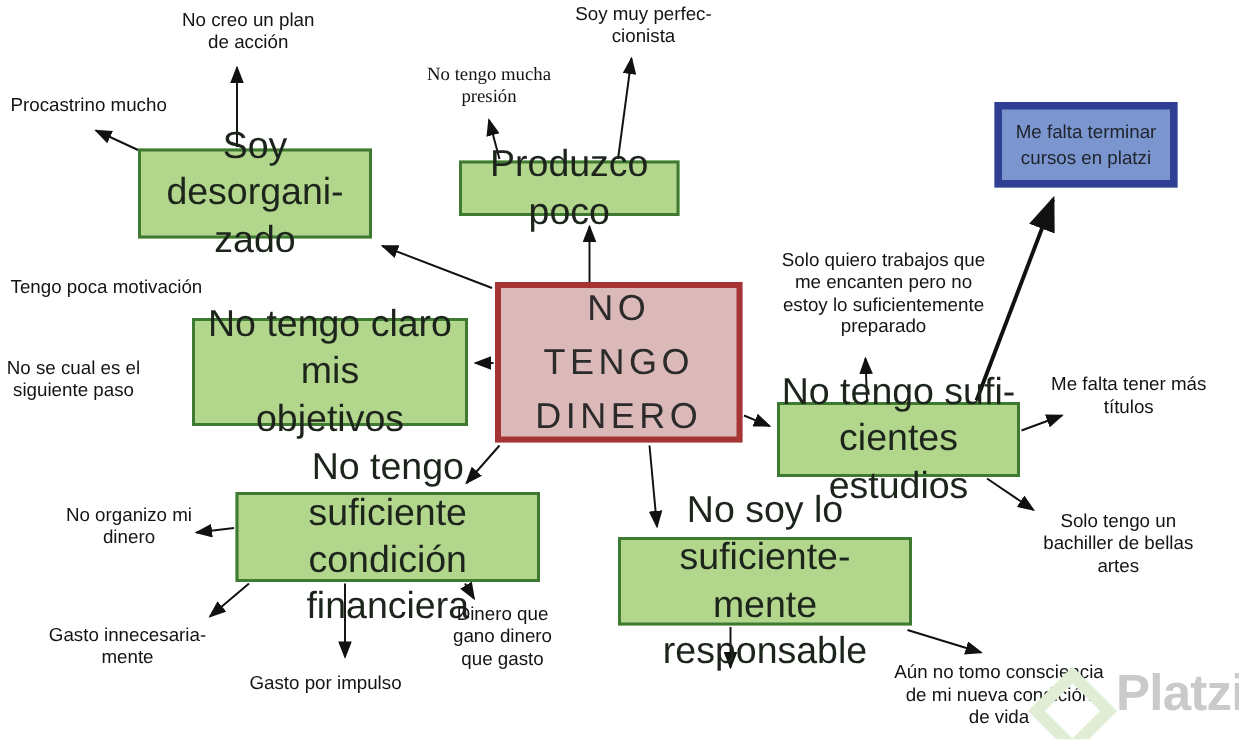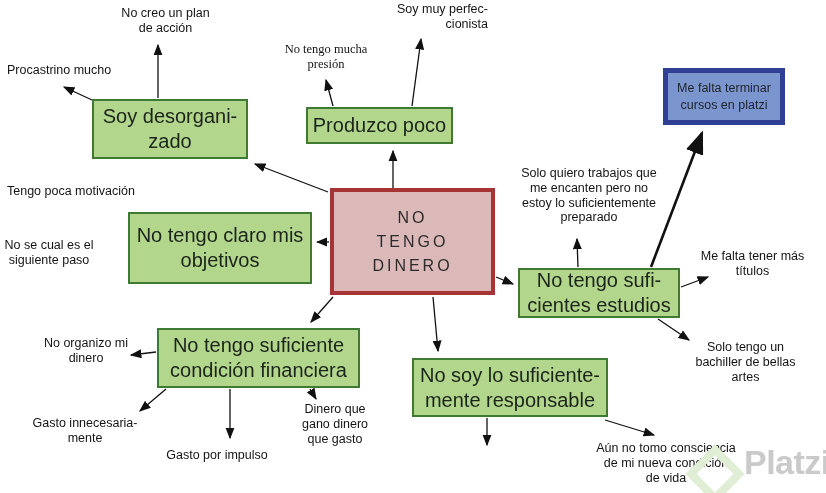--- a/index.html
+++ b/index.html
@@ -5,25 +5,25 @@
   html,body{margin:0;padding:0;background:#fff;}
   #canvas{
     position:relative;width:826px;height:493px;background:#ffffff;
     overflow:hidden;font-family:"Liberation Sans",sans-serif;color:#141414;
   }
   #arrow-layer{position:absolute;left:0;top:0;width:826px;height:493px;pointer-events:none;}
   .node{
     position:absolute;display:flex;align-items:center;justify-content:center;
     text-align:center;white-space:pre-line;box-sizing:border-box;
     background:var(--node-fill);border:2.5px solid var(--node-border);
-    font-size:20px;line-height:1.25;color:#1c241c;
+    font-size:25px;line-height:1.25;color:#1c241c;
   }
   .node.central{
     background:var(--central-fill);border:4px solid var(--central-border);
-    font-size:16px;letter-spacing:3px;line-height:1.5;color:#2b2b2b;
+    font-size:24px;letter-spacing:3px;line-height:1.5;color:#2b2b2b;
   }
   .node.highlight{
     background:var(--hl-fill);border:5px solid var(--hl-border);
     font-size:12.5px;line-height:1.3;color:#20242e;
   }
   .label{
     position:absolute;white-space:pre-line;font-size:12.5px;line-height:1.18;
     text-align:center;color:#141414;
   }
   .label.left{text-align:left;}
@@ -92,21 +92,21 @@
 
   <div class="node" style="left:412px;top:358px;width:196px;height:59px;">No soy lo suficiente-
 mente responsable</div>
 
   <div class="node highlight" style="left:663px;top:68px;width:122px;height:57px;">Me falta terminar
 cursos en platzi</div>
 
   <div class="label" style="left:108px;top:6px;width:115px;">No creo un plan
 de acción</div>
 
-  <div class="label" style="left:370px;top:2px;width:118px;text-align:right;">Soy muy perfec-
+  <div class="label" style="left:370px;top:2px;width:118px;">Soy muy perfec-
 cionista</div>
 
   <div class="label" style="left:272px;top:42px;width:108px;font-family:Liberation Serif, serif;">No tengo mucha
 presión</div>
 
   <div class="label left" style="left:7px;top:63px;width:125px;">Procastrino mucho</div>
 
   <div class="label left" style="left:7px;top:184px;width:150px;">Tengo poca motivación</div>
 
   <div class="label" style="left:3px;top:238px;width:92px;">No se cual es el

